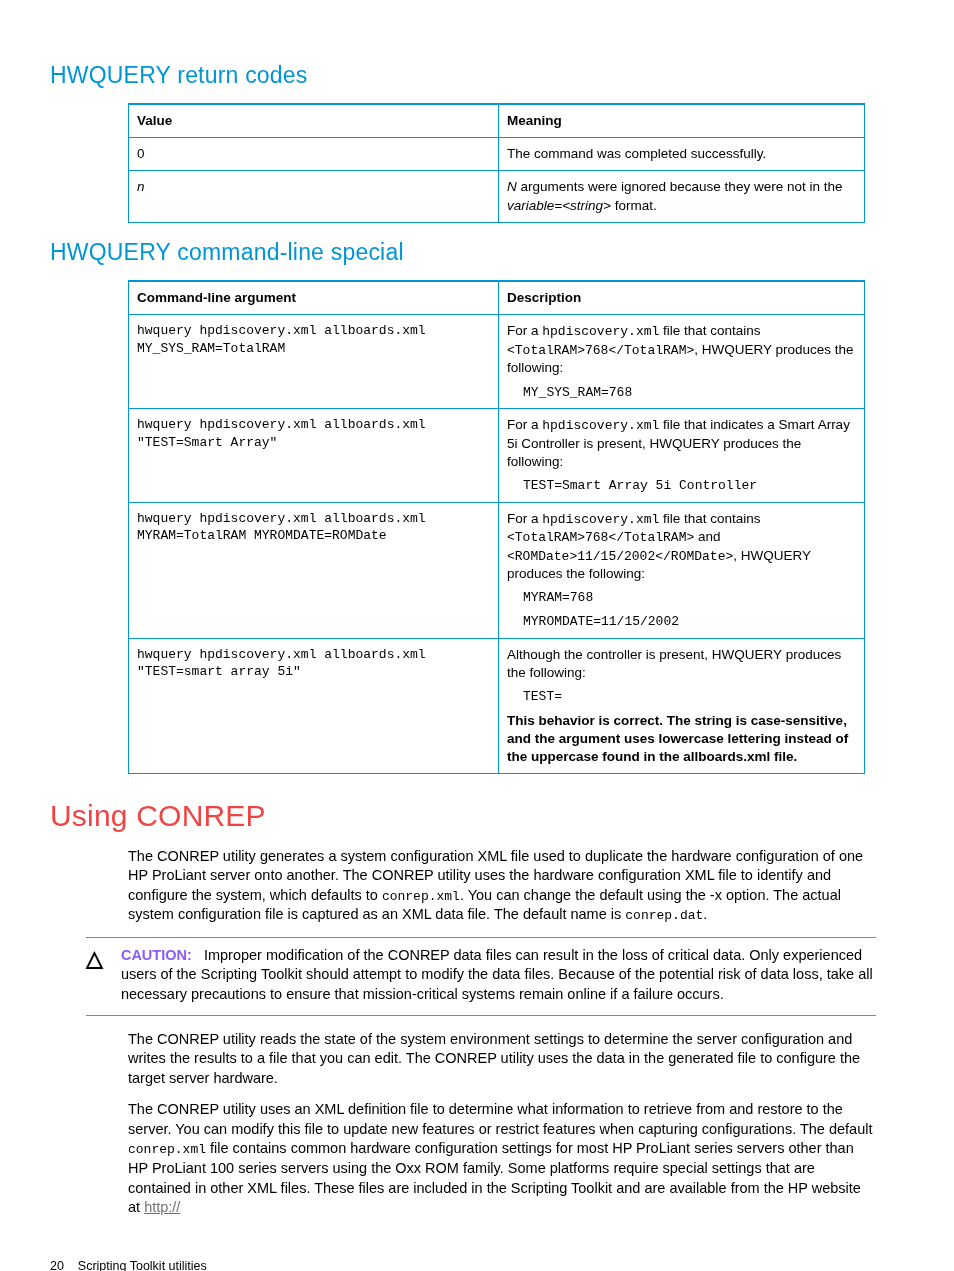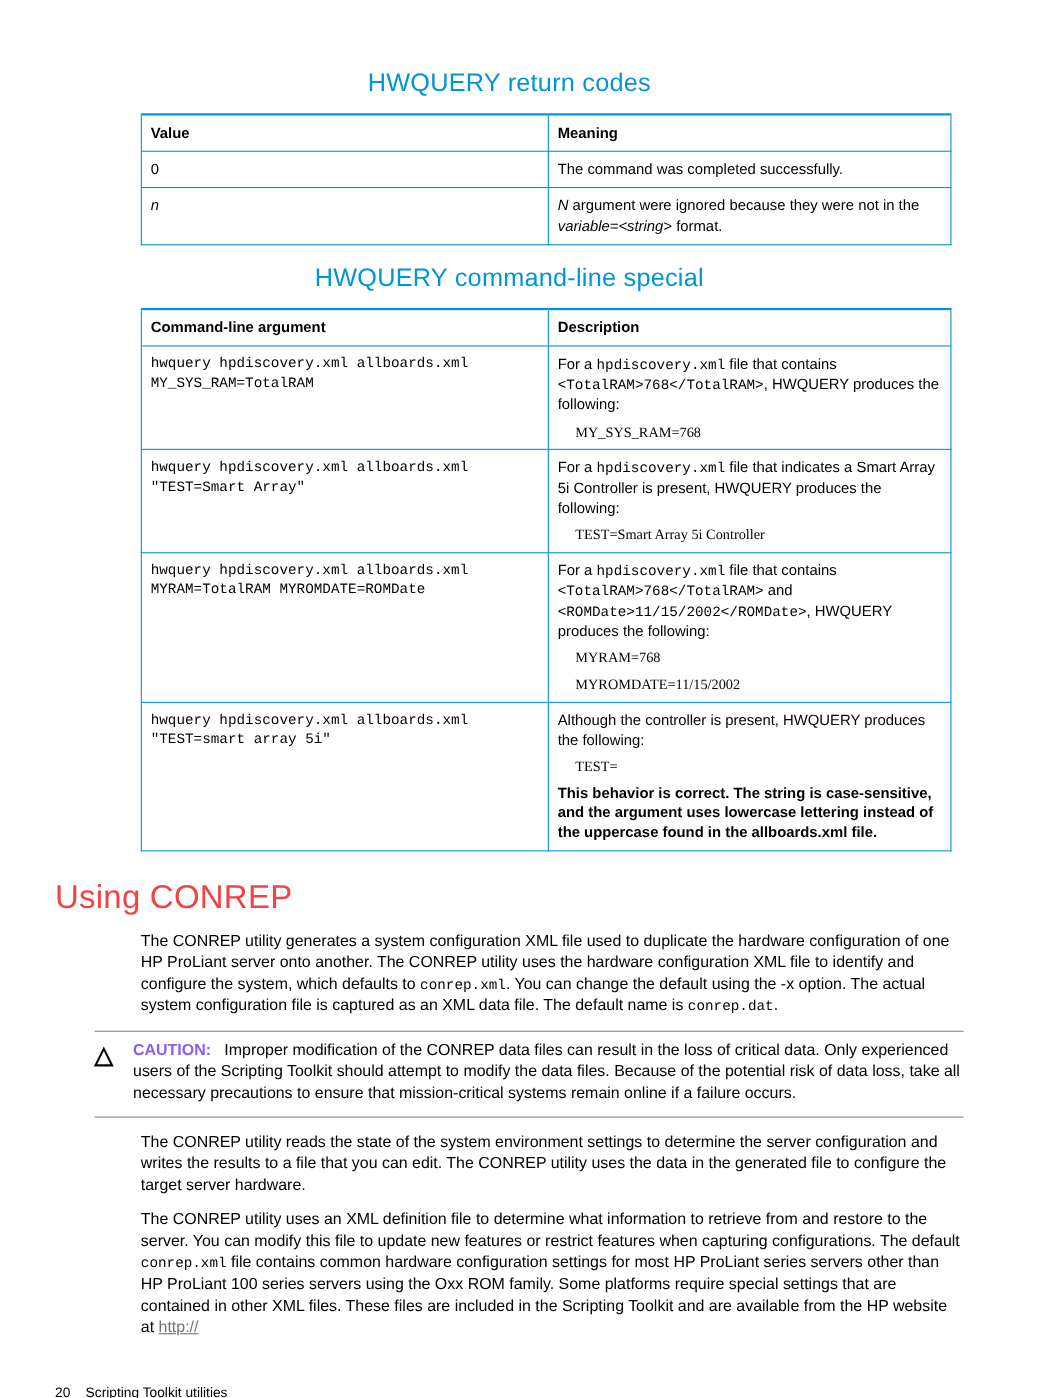--- a/index.html
+++ b/index.html
@@ -12,21 +12,20 @@
     padding: 50px 78px 30px 50px;
     line-height: 1.35;
   }
   h2.section {
     font-family: "Futura", "Century Gothic", "Trebuchet MS", Arial, sans-serif;
     color: #0096d6;
     font-weight: 300;
     font-size: 23px;
     margin: 10px 0 12px 0;
     letter-spacing: 0.2px;
-    text-align: center;
   }
   h1.bigsection {
     font-family: "Futura", "Century Gothic", "Trebuchet MS", Arial, sans-serif;
     color: #ef4444;
     font-weight: 300;
     font-size: 30px;
     margin: 22px 0 10px 0;
     letter-spacing: 0.2px;
   }
   table.doc {
@@ -77,21 +76,21 @@
   .caution-label {
     color: #8b5cf6;
     font-weight: bold;
   }
   a.link { color: #737373; text-decoration: underline; }
   .footer {
     position: relative;
     margin-top: 40px;
     font-size: 12.5px;
   }
-  .outmono { font-family: Liberation Serif, serif; font-size:13px; display:block; margin-top:6px;padding-left:16px;}
+  .outmono { font-family: Liberation Mono, monospace; font-size:13px; display:block; margin-top:6px;padding-left:16px;}
   .col-arg { width: 370px; }
 </style>
 </head>
 <body>
 
 <h2 class="section">HWQUERY return codes</h2>
 
 <table class="doc">
   <colgroup>
       <col class="col-arg">
@@ -104,21 +103,21 @@
     </tr>
   </thead>
   <tbody>
     <tr>
       <td>0</td>
       <td>The command was completed successfully.</td>
     </tr>
     <tr>
       <td><span class="italic">n</span></td>
       <td>
-        <span class="italic">N</span><span> argument were ignored because they were not in the </span><span class="italic">variable=&lt;string&gt;</span><span> format.</span>
+        <span class="italic">N</span><span> arguments were ignored because they were not in the </span><span class="italic">variable=&lt;string&gt;</span><span> format.</span>
       </td>
     </tr>
   </tbody>
 </table>
 
 <h2 class="section">HWQUERY command-line special</h2>
 
 <table class="doc">
   <colgroup>
       <col class="col-arg">

